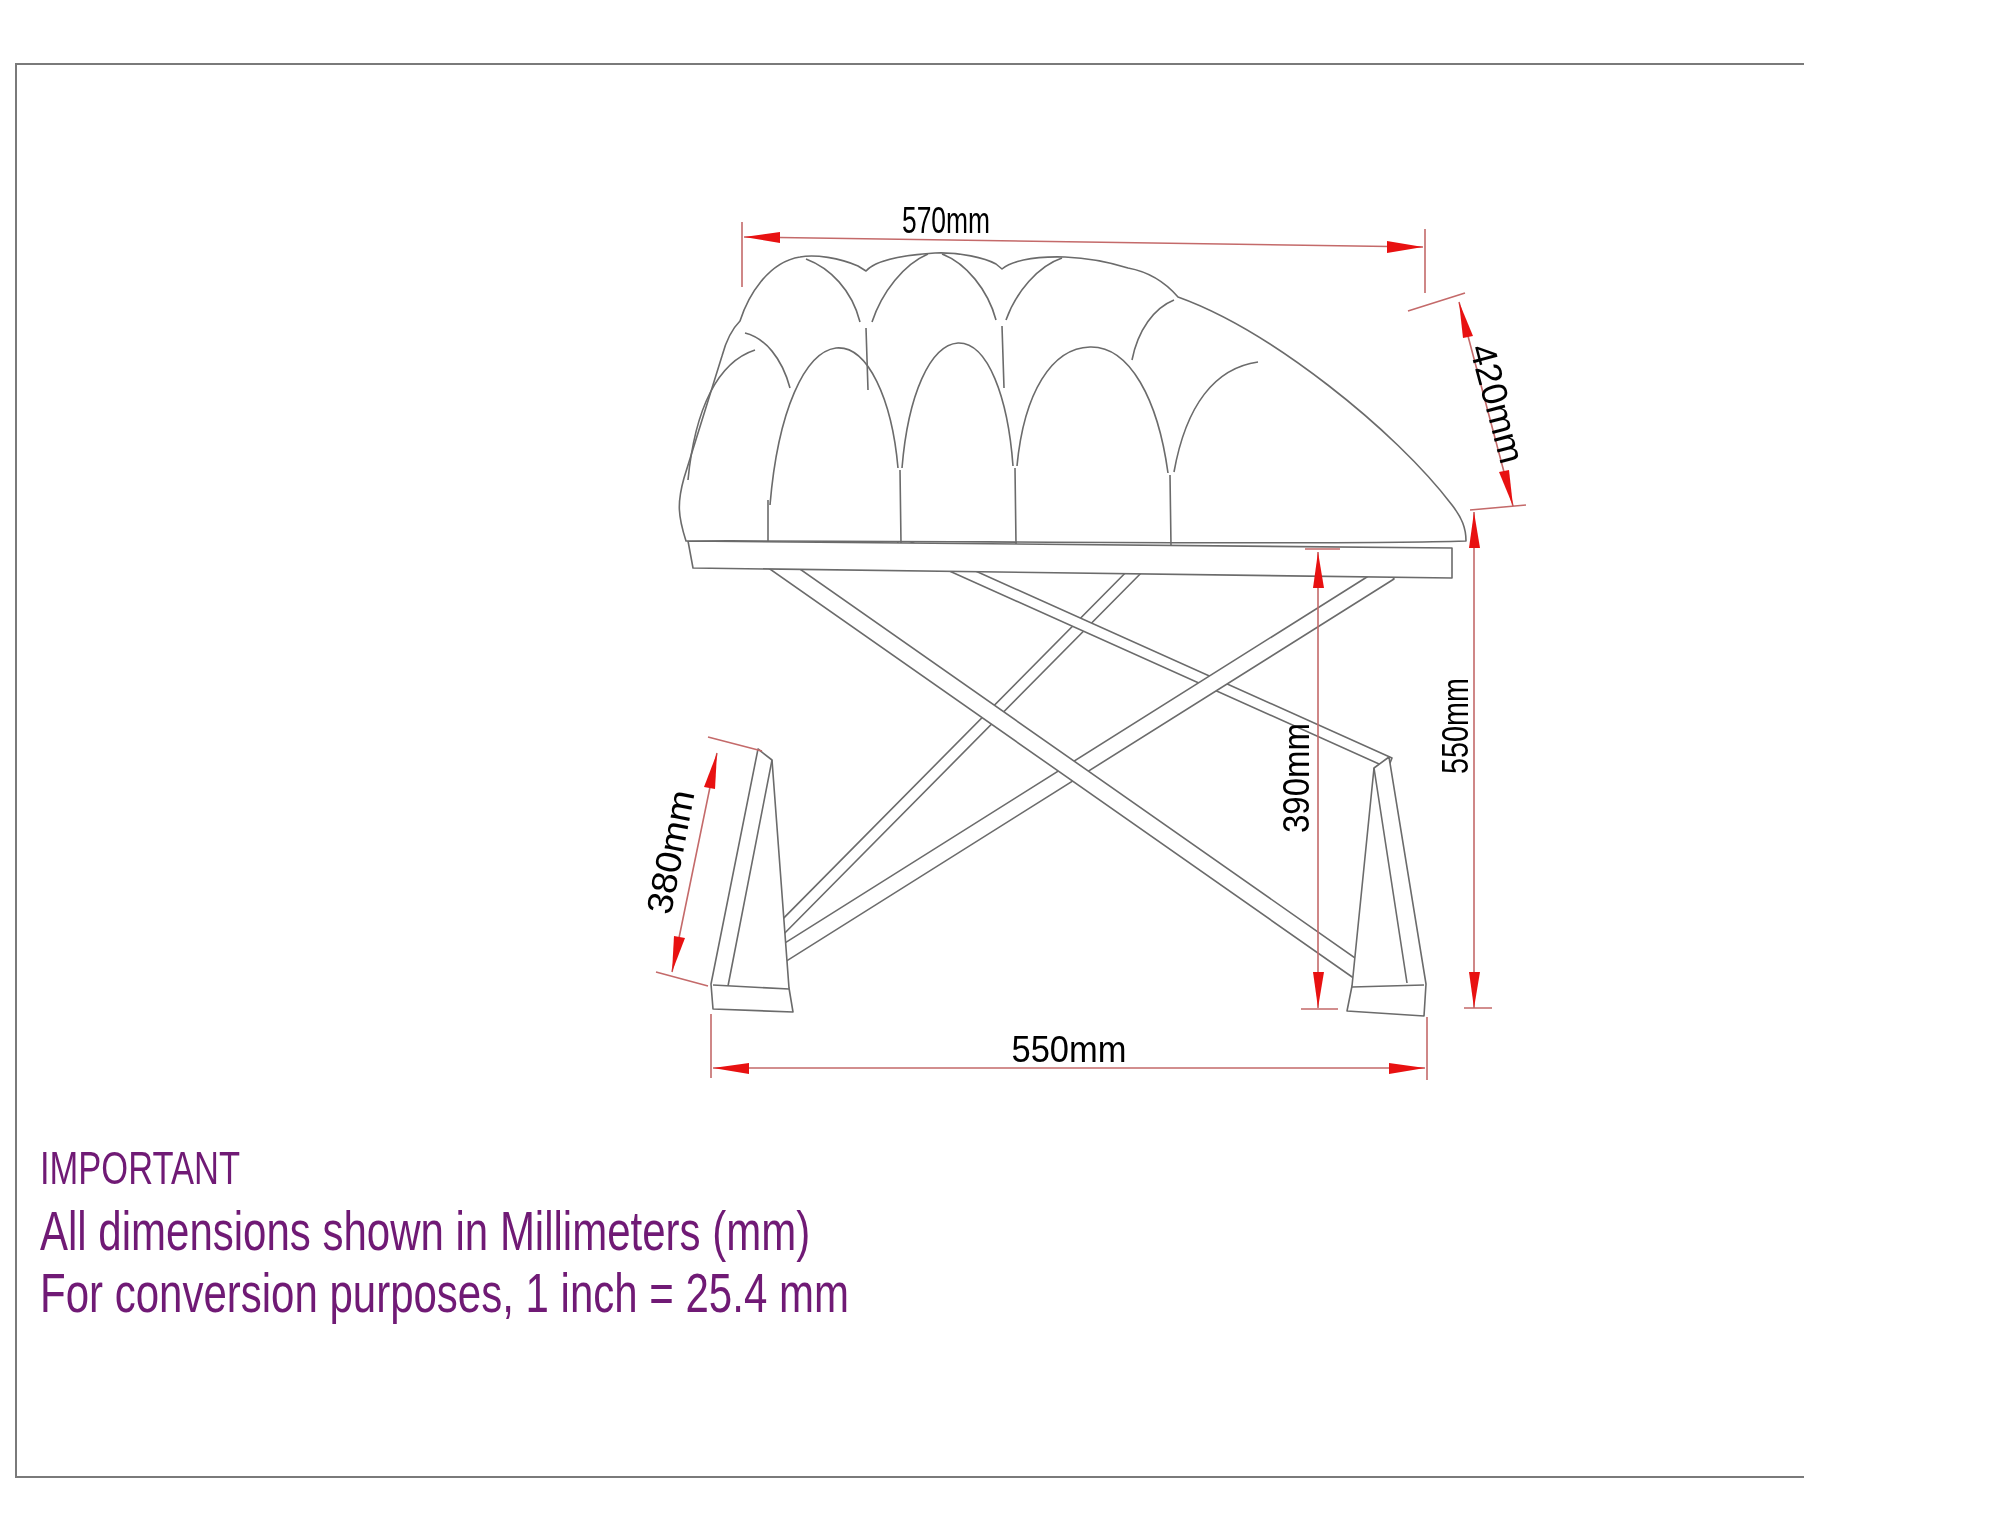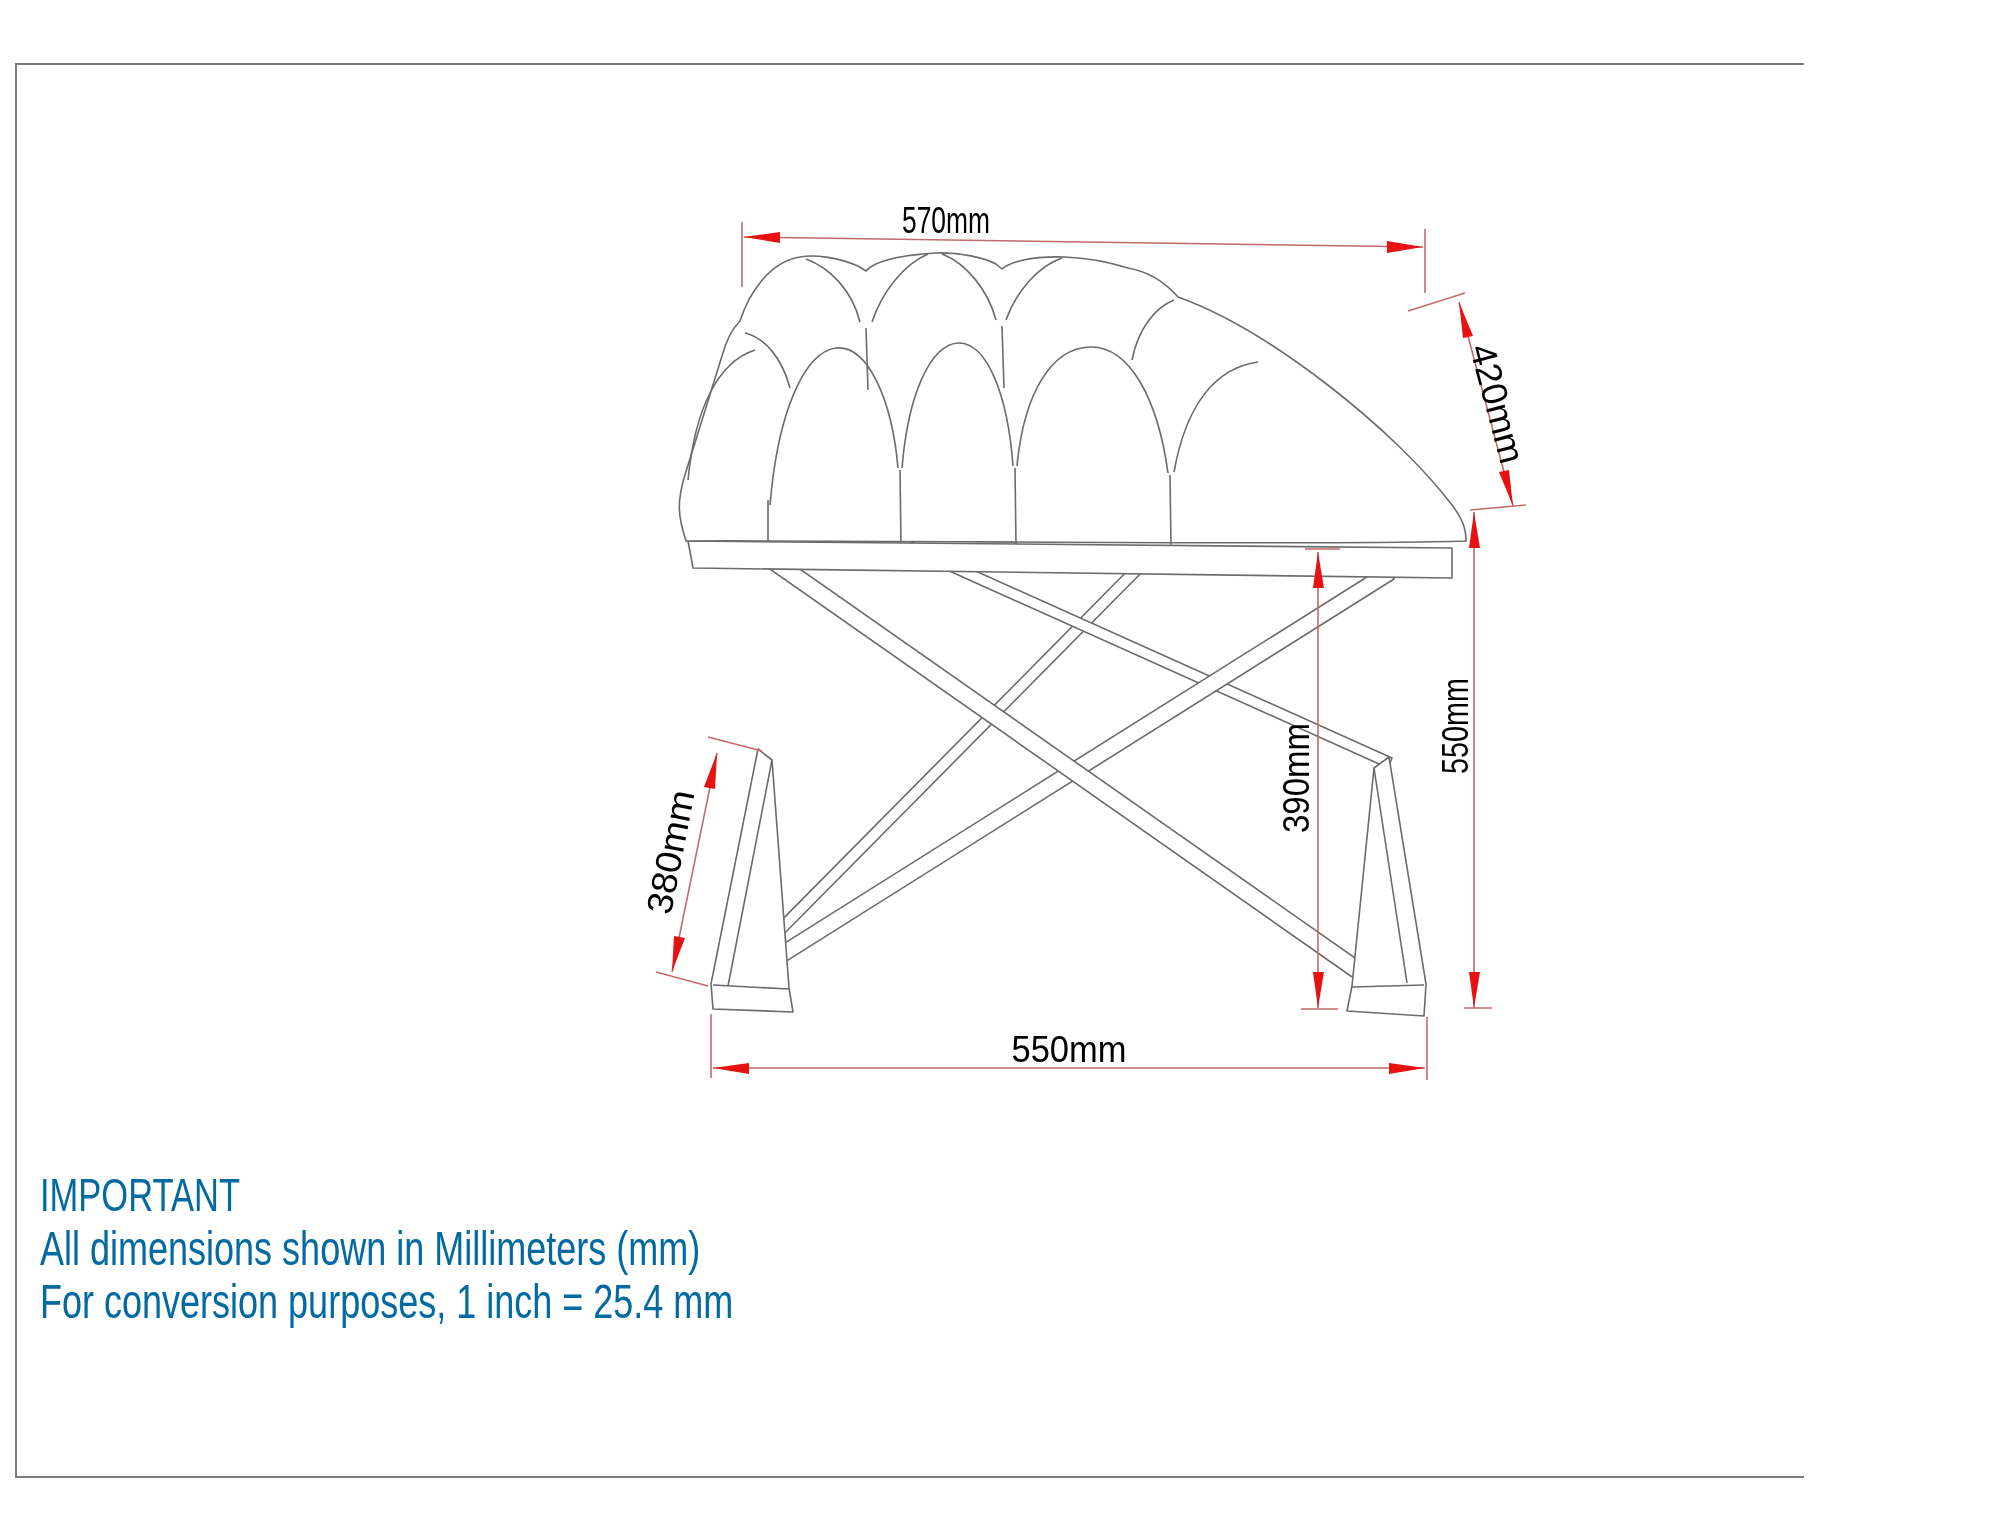--- a/index.html
+++ b/index.html
@@ -1,23 +1,23 @@
 <!DOCTYPE html>
 <html><head>
 <meta charset="utf-8">
 <style>
   html,body{margin:0;padding:0;background:#ffffff;}
   .page{position:relative;width:1804px;height:1535px;background:#ffffff;overflow:hidden;
         font-family:"Liberation Sans", sans-serif;}
   .frame{position:absolute;left:15px;top:63px;width:1980px;height:1415px;
          border:2px solid #7a7a7a;box-sizing:border-box;}
   svg{position:absolute;left:0;top:0;}
-  .note{position:absolute;left:40px;top:1168px;color:#0369a1;}
+  .note{position:absolute;left:40px;top:1141px;color:#701a75;}
   .note .hd{font-size:46px;line-height:54px;}
-  .note .ln{font-size:48px;line-height:53px;}
+  .note .ln{font-size:56px;line-height:53px;margin-top:9px;}
   .cond{display:inline-block;transform:scaleX(0.75);transform-origin:0 50%;white-space:nowrap;}
   .dimtext{font-family:"Liberation Sans", sans-serif;font-size:36px;fill:#000;}
 </style>
 </head>
 <body>
 
 <div class="page">
 
   <div class="frame"></div>
 

